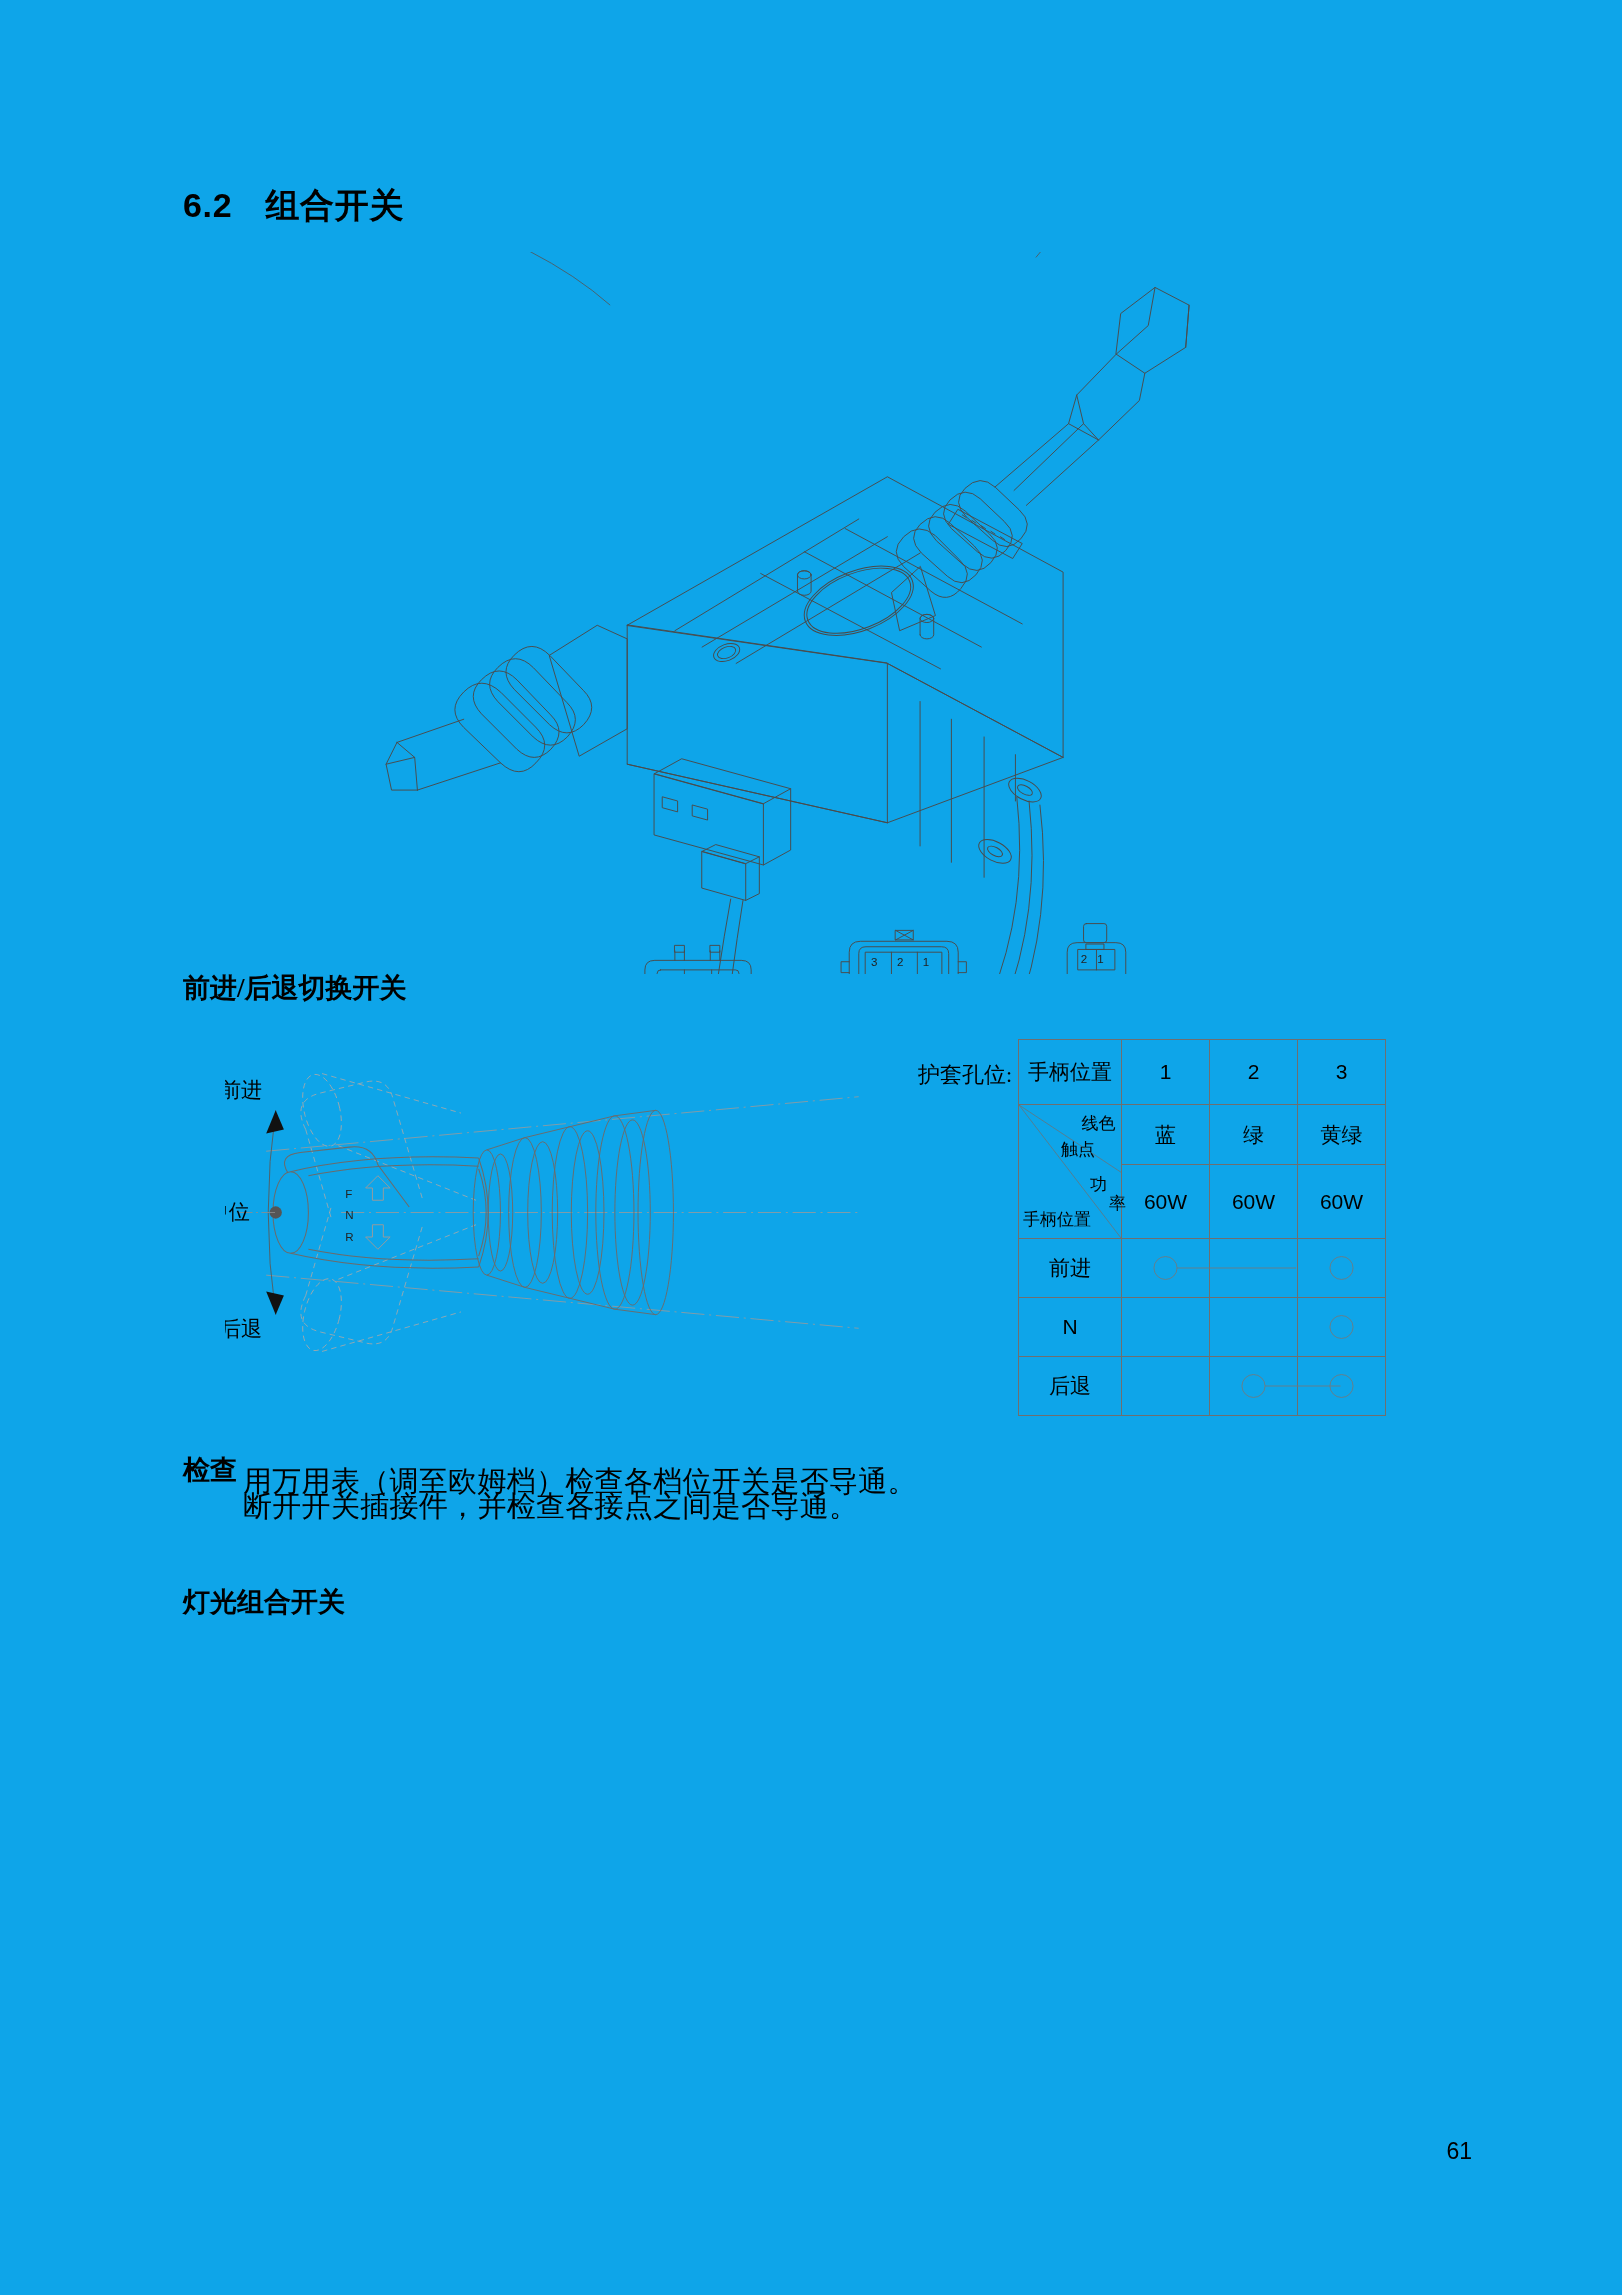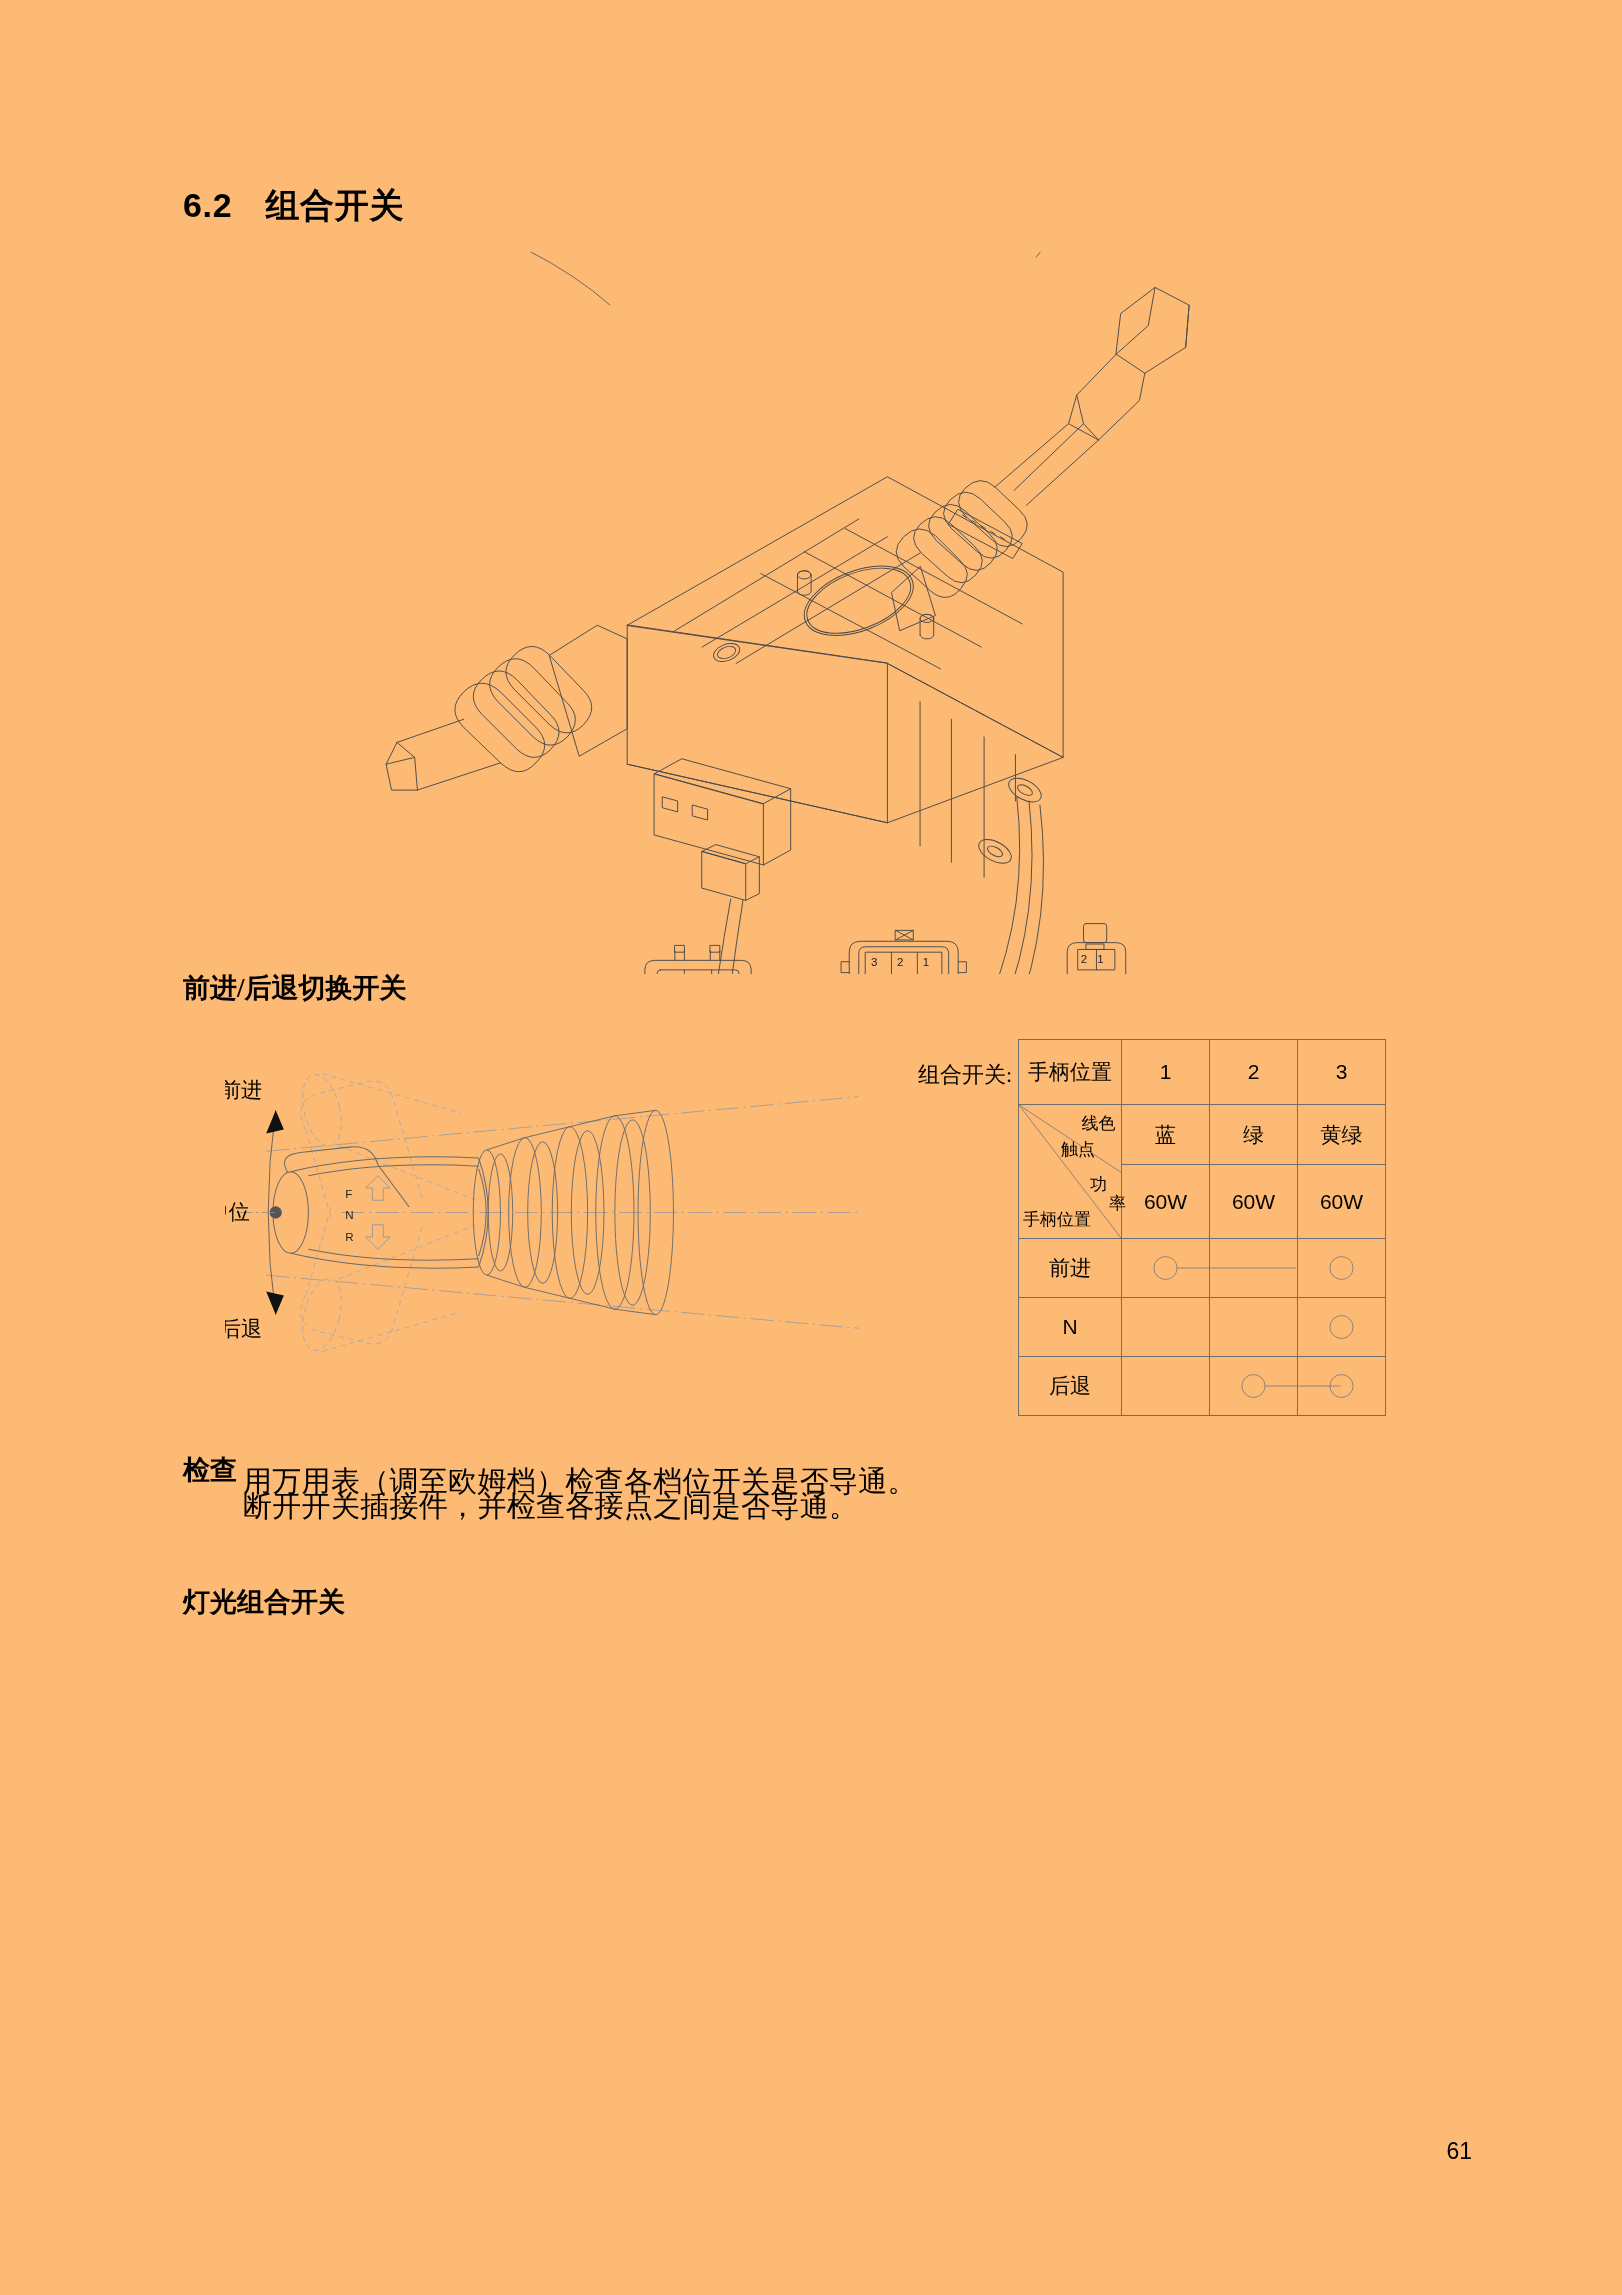--- a/index.html
+++ b/index.html
@@ -1,18 +1,18 @@
 <!DOCTYPE html>
 <html lang="zh" style="font-size:11px"><head>
 <meta charset="utf-8">
 <style>
   html,body{margin:0;padding:0;background:#807f7f;}
   body{font-family:"Liberation Serif","DejaVu Serif",serif;}
   .page{
-    position:relative;width:1623px;height:2295px;background:#fdba74;
+    position:relative;width:1623px;height:2295px;background:#0ea5e9;
     margin:0 auto;overflow:hidden;
   }
 
   
   .sec-head{
     position:absolute;left:183px;top:183px;
     font-family:"Liberation Sans","DejaVu Sans",sans-serif;
     font-weight:bold;font-size:34px;color:#000;letter-spacing:0.7px;
     white-space:nowrap;
   }
@@ -328,21 +328,21 @@
       <path d="M74 440 l-14 -34 l26 6 Z" fill="#111" stroke="none"></path>
       <circle cx="74" cy="290" r="9" fill="#555" stroke="none"></circle>
       <path d="M20 290 L74 290" stroke="#8d8d8d" stroke-width="1.2" fill="none" stroke-dasharray="20 5 3 5"></path>
 
       <text class="lever-label" x="-8" y="120">前进</text>
       <text class="lever-label" x="-26" y="300">中位</text>
       <text class="lever-label" x="-8" y="472">后退</text>
     </svg>
   </div>
 
-  <div class="tbl-caption">组合开关:</div>
+  <div class="tbl-caption">护套孔位:</div>
 
   <div class="circuit-wrap">
     <table class="circuit">
       <tbody>
 
         <tr class="r-head">
           <td class="c-label">手柄位置</td>
           <td class="c-col">1</td>
           <td class="c-col">2</td>
           <td class="c-col">3</td>

